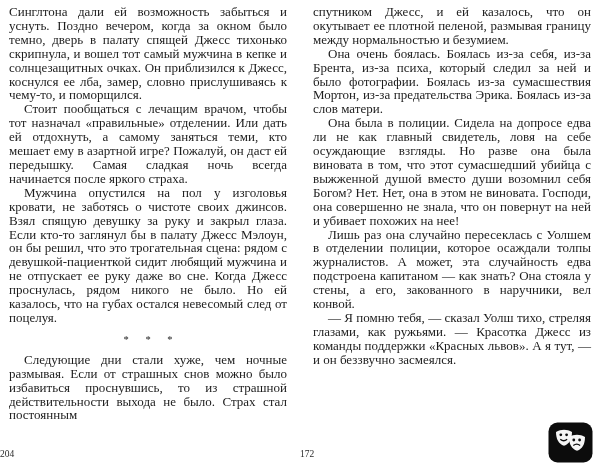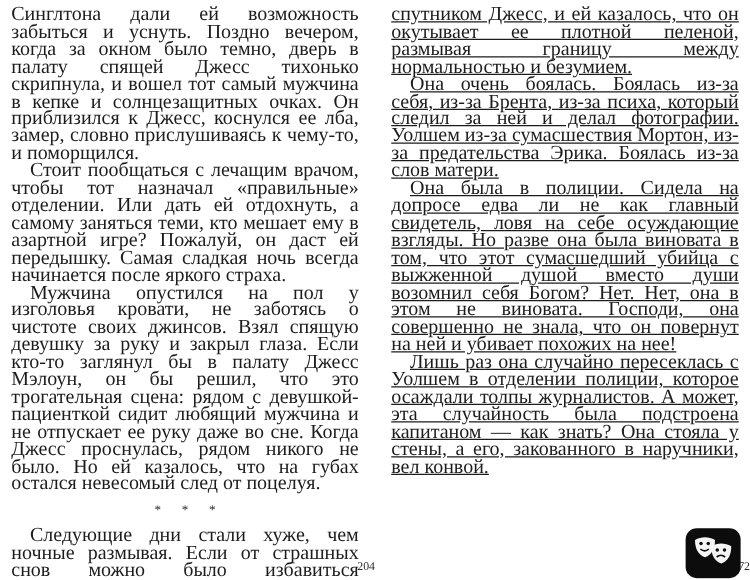--- a/index.html
+++ b/index.html
@@ -8,43 +8,43 @@
     height: 464px;
     background: #ffffff;
     font-family: "Liberation Serif", "DejaVu Serif", serif;
     color: #1c1c1c;
     position: relative;
     overflow: hidden;
   }
   .spread { display: flex; width: 600px; height: 464px; }
   .page { position: relative; width: 300px; height: 464px; padding-top: 5px; }
   .page-left  { padding-left: 9px;  padding-right: 13px; }
-  .page-right { padding-left: 13px; padding-right: 9px; text-decoration: underline; }
+  .page-right { padding-left: 13px; padding-right: 9px; }
   .body-text p {
-    font-size: 16px;
+    font-size: 13px;
     line-height: 13.9px;
     text-align: justify;
     text-indent: 15px;
     color: #1c1c1c;
   }
   .body-text p.continued { text-indent: 0; }
   .scene-break {
     text-align: center;
     font-size: 10.5px;
     letter-spacing: 7px;
     padding-left: 7px;
     margin: 9px 0 8px 0;
     color: #1c1c1c;
   }
   .page-number {
     position: absolute;
     bottom: 5px;
     left: 0;
     width: 100%;
-    text-align: right;
+    text-align: left;
     font-size: 9.5px;
     color: #2a2a2a;
   }
   .watermark {
     position: absolute;
     right: 7px;
     bottom: 1px;
     width: 45px;
     height: 41px;
   }
@@ -61,23 +61,24 @@
       <p>Мужчина опустился на пол у изголовья кровати, не заботясь о чистоте своих джинсов. Взял спящую девушку за руку и закрыл глаза. Если кто-то заглянул бы в палату Джесс Мэлоун, он бы решил, что это трогательная сцена: рядом с девушкой-пациенткой сидит любящий мужчина и не отпускает ее руку даже во сне. Когда Джесс проснулась, рядом никого не было. Но ей казалось, что на губах остался невесомый след от поцелуя.</p>
       <div class="scene-break">* * *</div>
       <p>Следующие дни стали хуже, чем ночные размывая. Если от страшных снов можно было избавиться проснувшись, то из страшной действительности выхода не было. Страх стал постоянным</p>
     </div>
     <div class="page-number">204</div>
   </div>
 
   <div class="page page-right">
     <div class="body-text">
       <p class="continued">спутником Джесс, и ей казалось, что он окутывает ее плотной пеленой, размывая границу между нормальностью и безумием.</p>
-      <p>Она очень боялась. Боялась из-за себя, из-за Брента, из-за психа, который следил за ней и делал фотографии. Уолшем из-за сумасшествия Мортон, из-за предательства Эрика. Боялась из-за слов матери.</p>
+      <p>Она очень боялась. Боялась из-за себя, из-за Брента, из-за психа, который следил за ней и было фотографии. Боялась из-за сумасшествия Мортон, из-за предательства Эрика. Боялась из-за слов матери.</p>
       <p>Она была в полиции. Сидела на допросе едва ли не как главный свидетель, ловя на себе осуждающие взгляды. Но разве она была виновата в том, что этот сумасшедший убийца с выжженной душой вместо души возомнил себя Богом? Нет. Нет, она в этом не виновата. Господи, она совершенно не знала, что он повернут на ней и убивает похожих на нее!</p>
-      <p>Лишь раз она случайно пересеклась с Уолшем в отделении полиции, которое осаждали толпы журналистов. А может, эта случайность была подстроена капитаном — как знать? Она стояла у стены, а его, закованного в наручники, вел конвой.</p>
+      <p>Лишь раз она случайно пересеклась с Уолшем в отделении полиции, которое осаждали толпы журналистов. А может, эта случайность едва подстроена капитаном — как знать? Она стояла у стены, а его, закованного в наручники, вел конвой.</p>
+      <p>— Я помню тебя, — сказал Уолш тихо, стреляя глазами, как ружьями. — Красотка Джесс из команды поддержки «Красных львов». А я тут, — и он беззвучно засмеялся.</p>
     </div>
     <div class="page-number">172</div>
   </div>
 
 </div>
 
 <div class="watermark">
   <svg width="45" height="41" viewBox="0 0 45 41" xmlns="http://www.w3.org/2000/svg">
     <rect x="0.5" y="0.5" width="44" height="40" rx="9" fill="#0c0c0c"></rect>
     <path fill="#f5f5f5" d="M8 10 C13 7 19 7 24 10 C24 17 21.5 22 16 23.8 C10.5 22 8 17 8 10 Z"></path>

